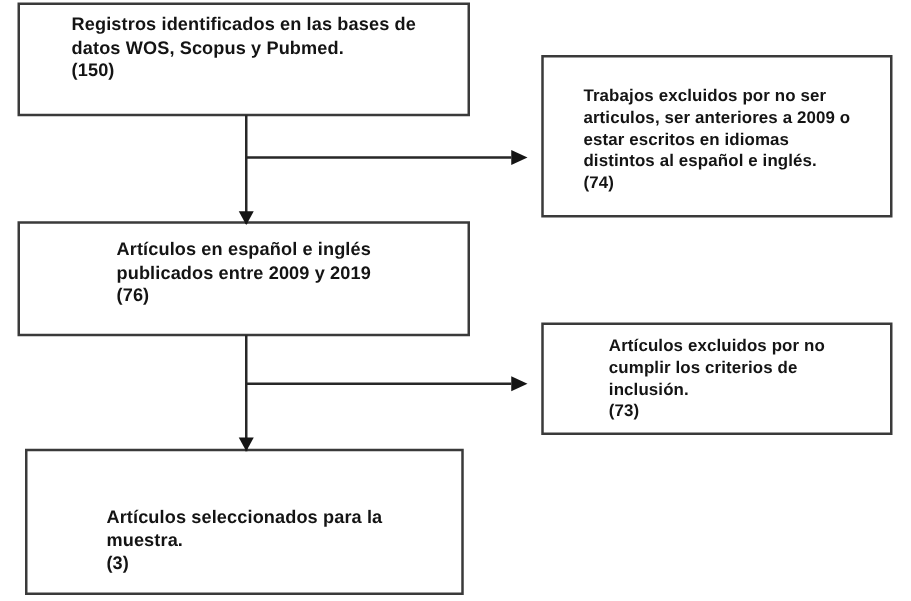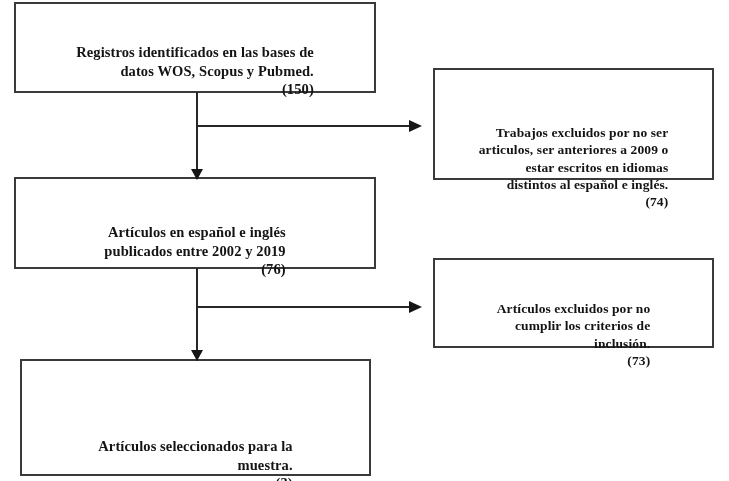--- a/index.html
+++ b/index.html
@@ -18,34 +18,33 @@
   .flow-box {
     position: absolute;
     box-sizing: border-box;
     background: #ffffff;
     border: 2px solid #3a3a3a;
     display: flex;
     align-items: flex-start;
     justify-content: center;
   }
   .flow-box .box-text {
-    font-family: Liberation Serif, serif;
+    font-family: Liberation Sans, sans-serif;
     font-weight: bold;
     color: #141414;
-    text-align: right;
+    text-align: left;
     line-height: 1.28;
     white-space: pre-line;
     letter-spacing: 0.1px;
-    margin-top: 32px;
   }
   
   #box-records      { left: 14px;  top: 2px;   width: 362px; height: 91px; }
   #box-records .box-text      { font-size: 14.5px; padding-top: 7px; }
 
-  #box-excluded-1   { left: 433px; top: 68px;  width: 281px; height: 112px; }
+  #box-excluded-1   { left: 433px; top: 44px;  width: 281px; height: 130px; }
   #box-excluded-1 .box-text   { font-size: 13.5px; padding-top: 22px; }
 
   #box-articles     { left: 14px;  top: 177px; width: 362px; height: 92px; }
   #box-articles .box-text     { font-size: 14.5px; padding-top: 12px; }
 
   #box-excluded-2   { left: 433px; top: 258px; width: 281px; height: 90px; }
   #box-excluded-2 .box-text   { font-size: 13.5px; padding-top: 8px; }
 
   #box-selected     { left: 20px;  top: 359px; width: 351px; height: 117px; }
   #box-selected .box-text     { font-size: 14.5px; padding-top: 44px; }
@@ -97,21 +96,21 @@
   <div class="flow-box" id="box-excluded-1">
     <span class="box-text">Trabajos excluidos por no ser
 articulos, ser anteriores a 2009 o
 estar escritos en idiomas
 distintos al español e inglés.
 (74)</span>
   </div>
 
   <div class="flow-box" id="box-articles">
     <span class="box-text">Artículos en español e inglés
-publicados entre 2002 y 2019
+publicados entre 2009 y 2019
 (76)</span>
   </div>
 
   <div class="flow-box" id="box-excluded-2">
     <span class="box-text">Artículos excluidos por no
 cumplir los criterios de
 inclusión.
 (73)</span>
   </div>
 

